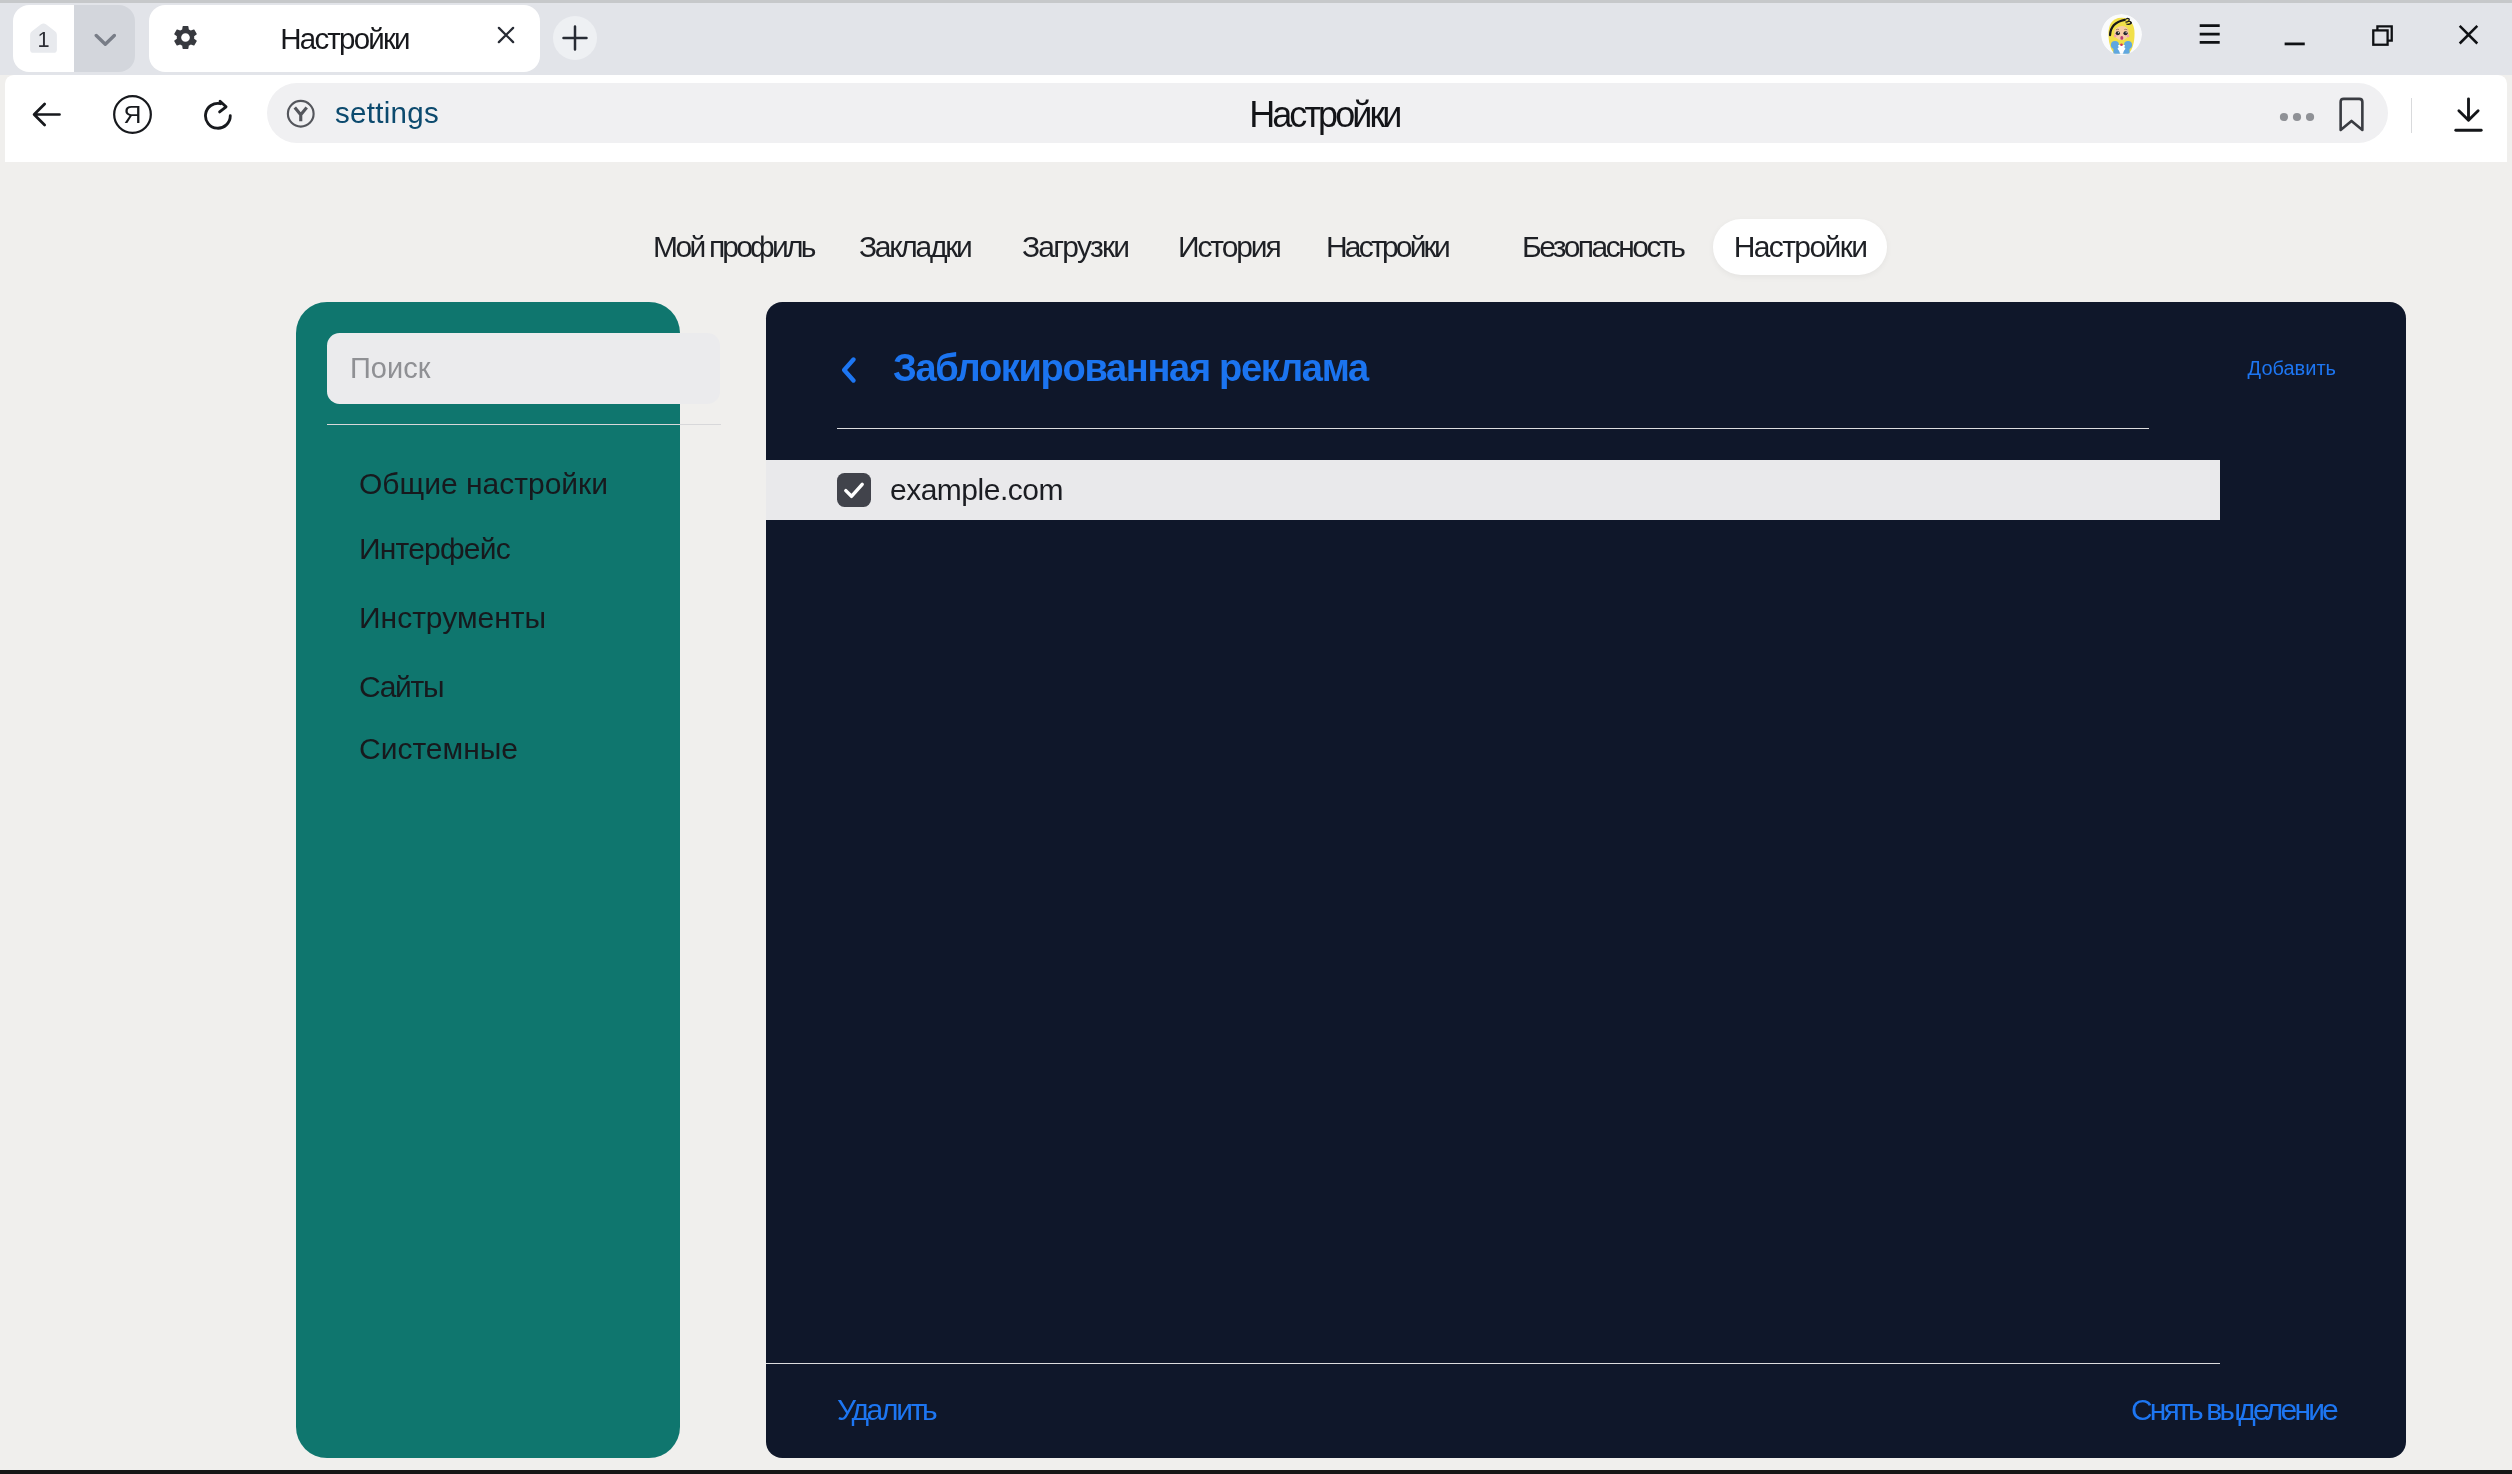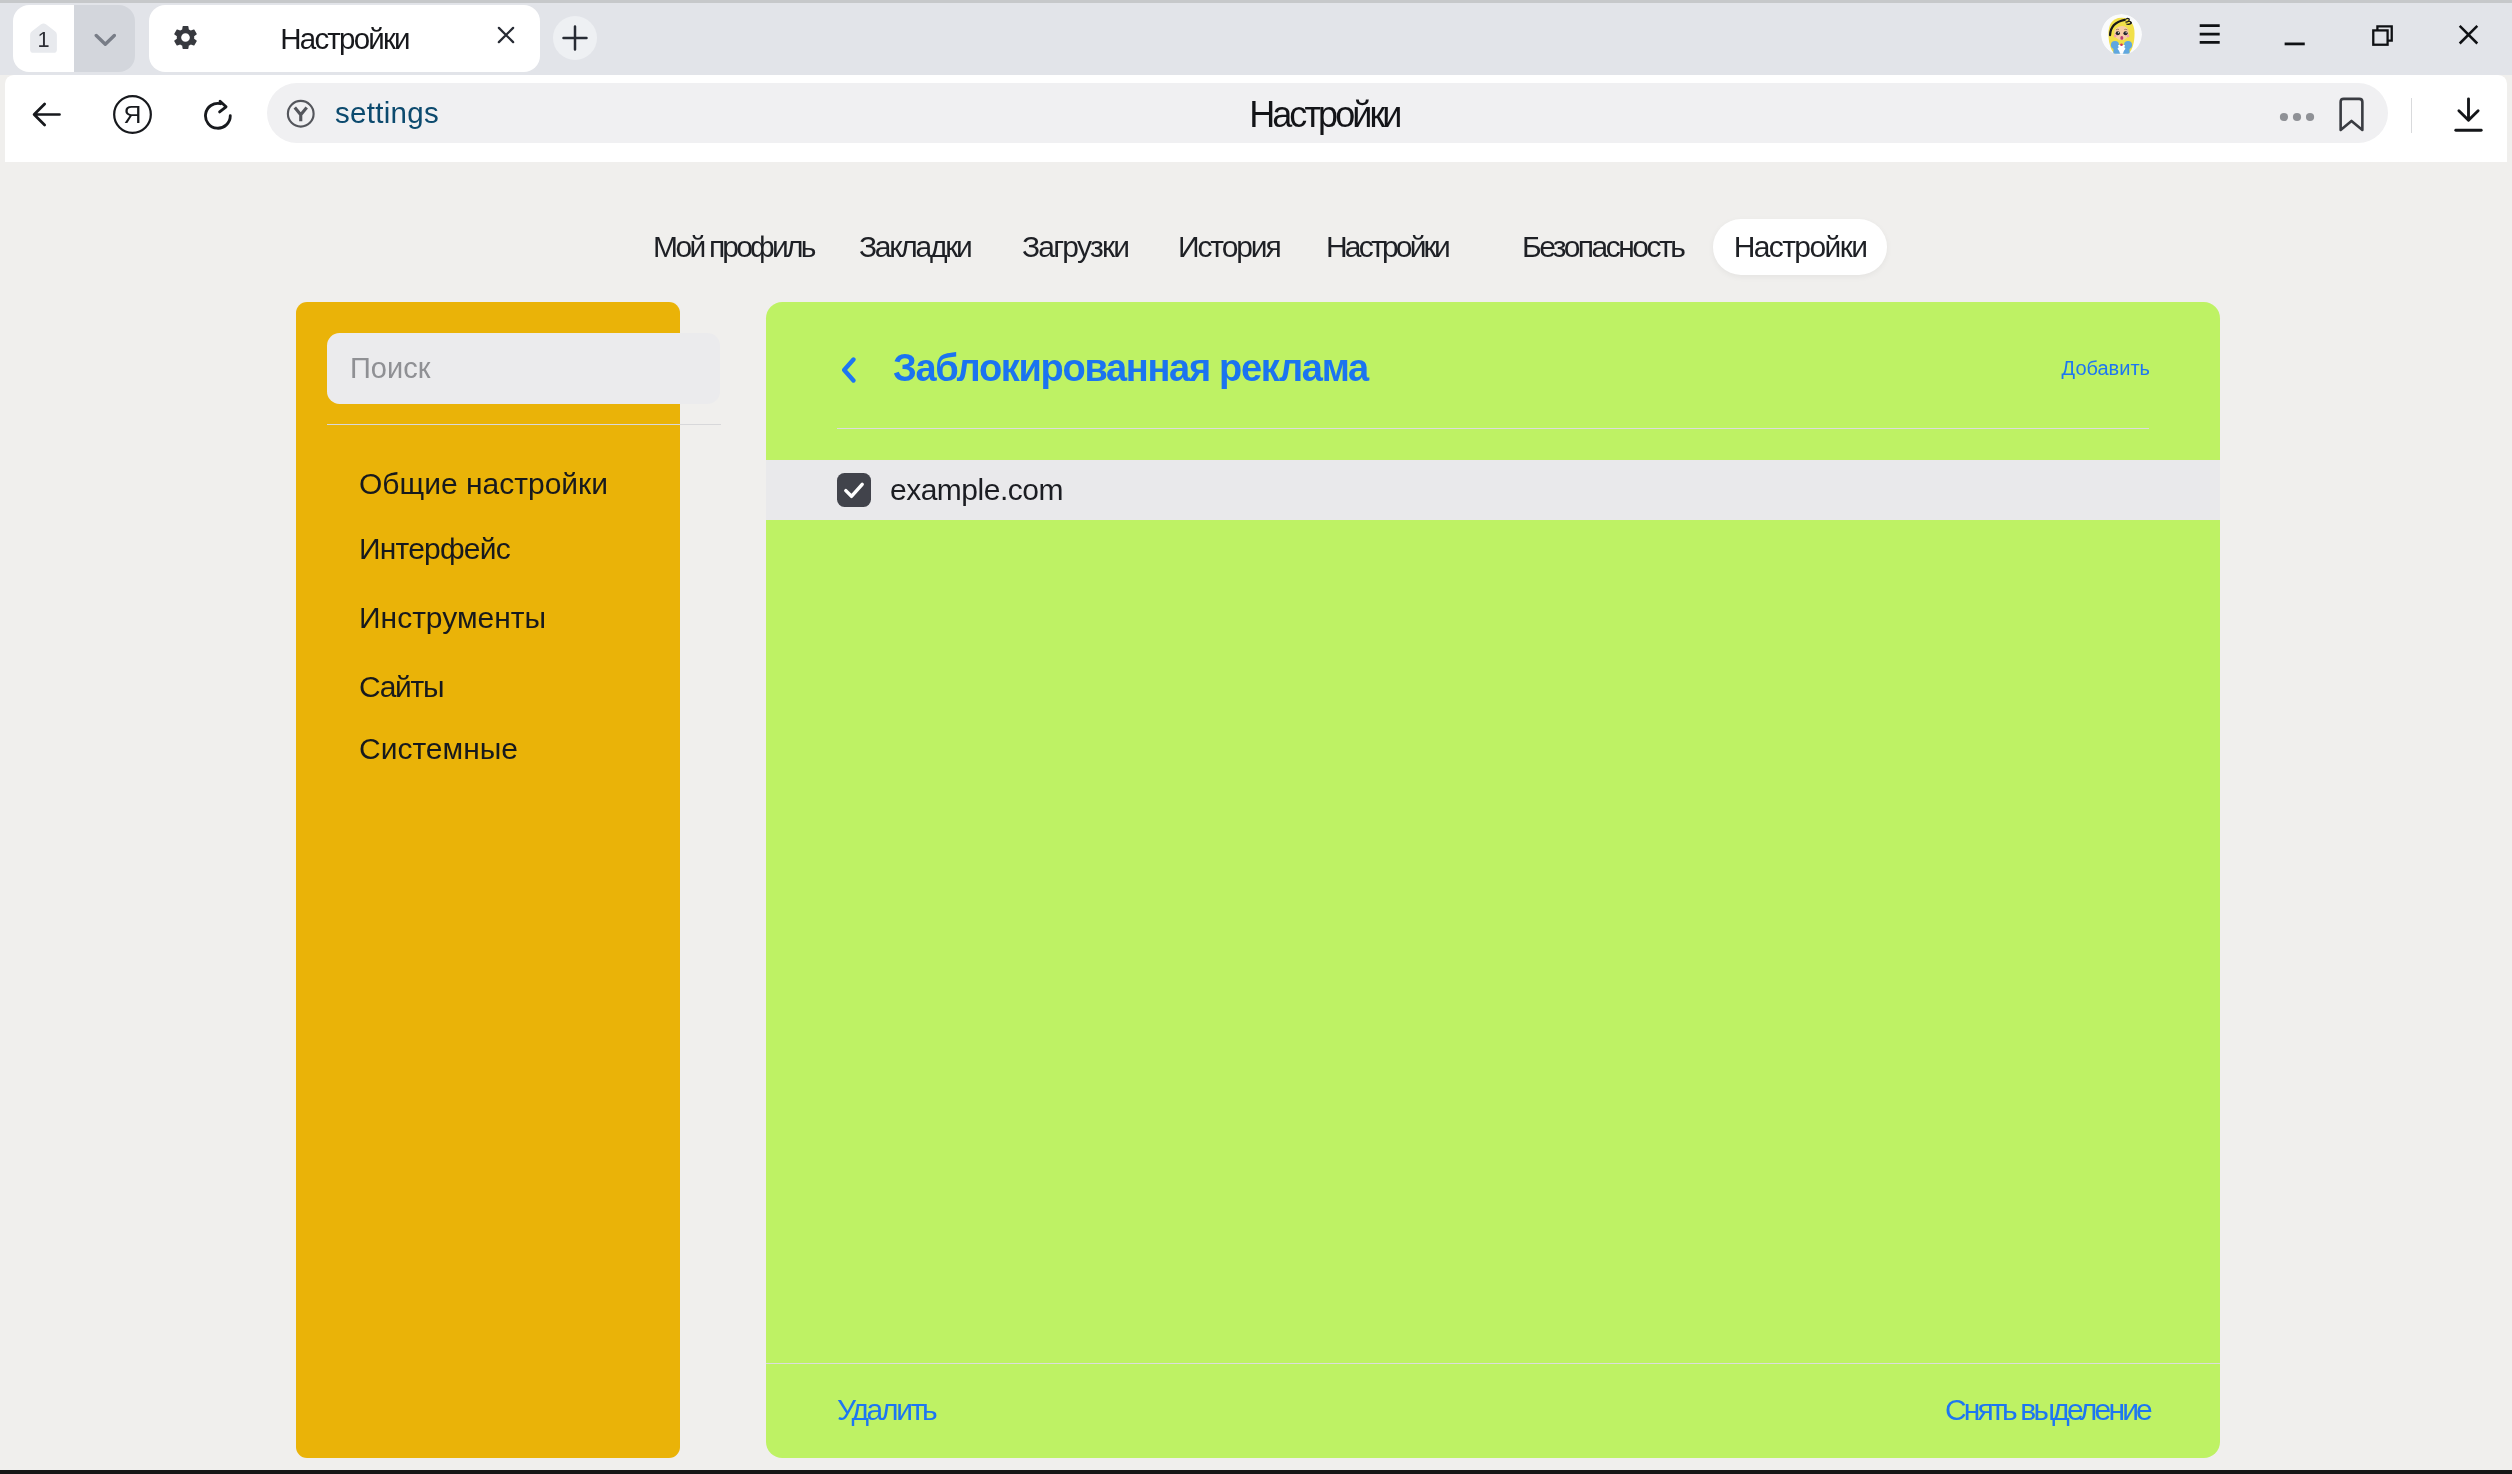--- a/index.html
+++ b/index.html
@@ -22,22 +22,22 @@
 #toolbar { left:5px; top:75px; width:2502px; height:87px; background:#ffffff; border-radius:8.8px 8.8px 0 0; }
 #addressbar { left:267px; top:83px; width:2121px; height:60px; border-radius:30px; background:#f0f0f2; }
 #urltext { left:335px; top:83px; height:60px; line-height:60px; font-size:29.5px; color:#0c4a6e; letter-spacing:0.3px; }
 #centertitle { left:267px; top:85px; width:2121px; height:60px; line-height:60px; text-align:center; font-size:36px; color:#131418; letter-spacing:-2.9px; padding-right:6.3px; }
 
 
 .nav { top:219px; height:56px; line-height:56px; font-size:30px; color:#1e2025; white-space:nowrap; }
 #navpill { left:1713px; top:219px; width:174px; height:56px; border-radius:28px; background:#ffffff; line-height:56px; text-align:center; font-size:30px; color:#1e2025; letter-spacing:-1.6px; box-shadow:0 1.9px 6.3px rgba(0,0,0,0.05); }
 
 
-#leftcard { left:296px; top:302px; width:384px; height:1156px; background:#eab308; border-radius:11px; }
-#rightcard { left:766px; top:302px; width:1454px; height:1156px; background:#bef264; border-radius:16.3px; overflow:hidden; }
+#leftcard { left:296px; top:302px; width:384px; height:1156px; background:#0f766e; border-radius:31px; }
+#rightcard { left:766px; top:302px; width:1640px; height:1156px; background:#0f172a; border-radius:16.3px; overflow:hidden; }
 
 #searchbox { left:31px; top:31px; width:393px; height:71px; background:#ebebed; border-radius:12.6px; line-height:71px; font-size:29px; color:#8f9094; padding-left:23px; }
 #sidediv { left:31px; top:122px; width:394px; height:1.3px; background:#d8d8da; }
 .sideitem { left:63px; height:66px; line-height:66px; font-size:30px; color:#17191d; white-space:nowrap; }
 #rheader-title { left:127px; top:39px; height:55px; line-height:55px; font-size:38px; font-weight:bold; color:#1b74f0; white-space:nowrap; letter-spacing:-1.3px; }
 #addlink { right:70px; letter-spacing:0; top:39px; height:55px; line-height:55px; font-size:20px; color:#1d76f2; }
 #rtopdiv { left:71px; top:126px; width:1312px; height:1.3px; background:#dcdcde; }
 #listrow { left:0; top:158px; width:1454px; height:60px; background:#e9e9eb; }
 #checkbox { left:71px; top:12.6px; width:34px; height:34px; border-radius:7.5px; background:#41434b; }
 #rowlabel { left:124px; top:0; height:60px; line-height:60px; font-size:30px; color:#1b1d22; letter-spacing:-0.5px; }

